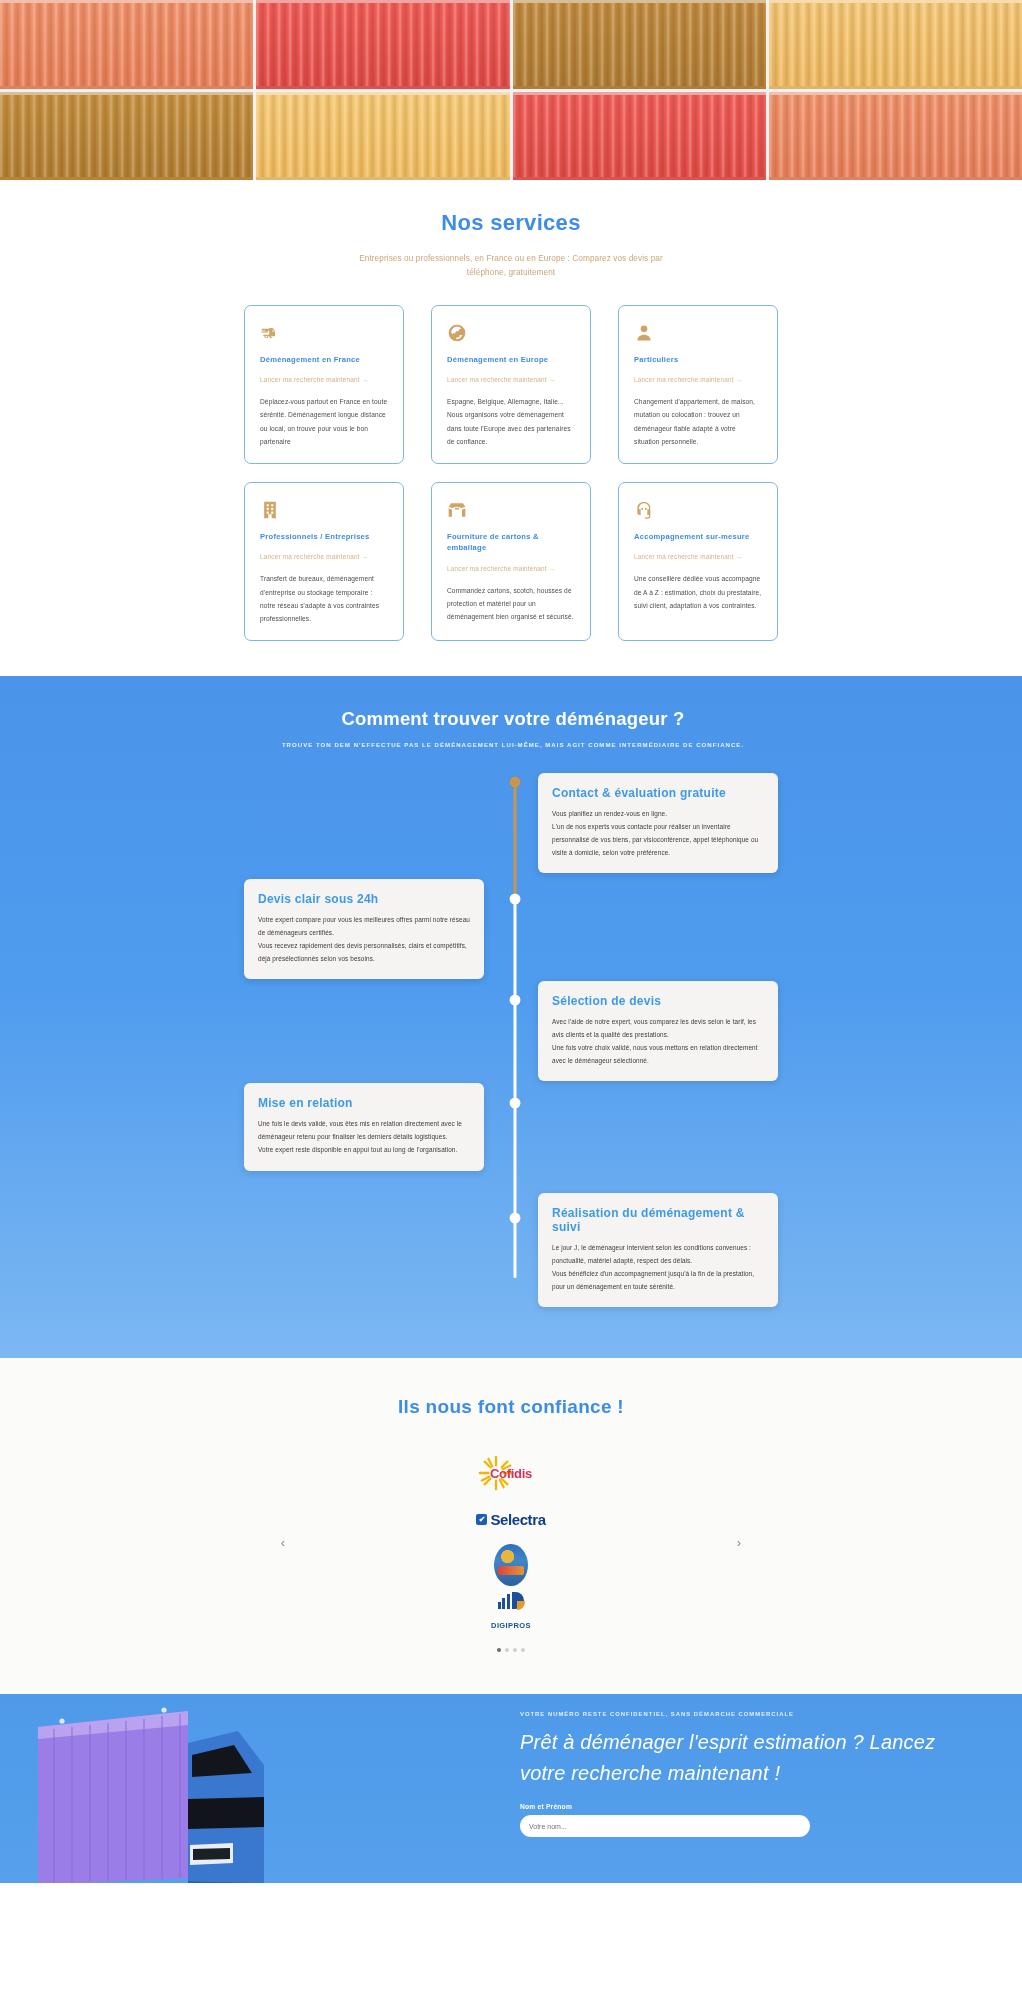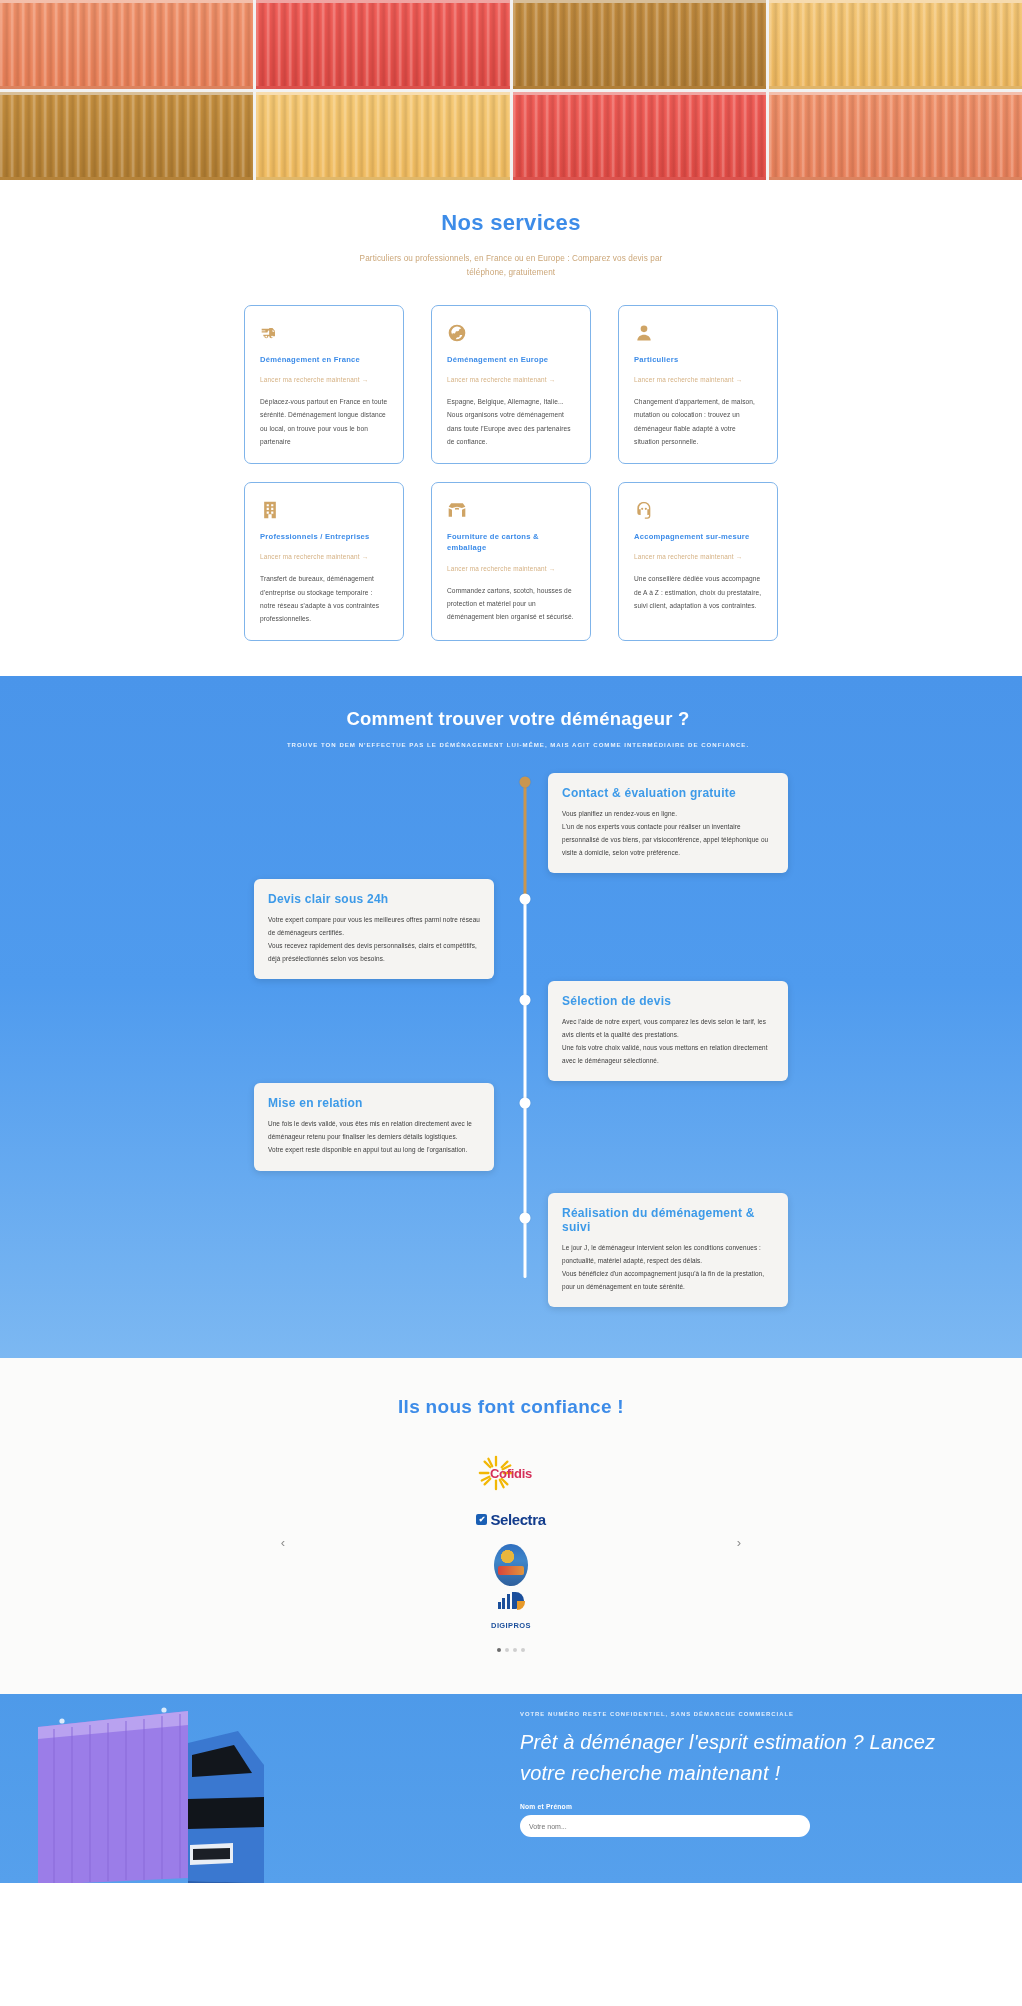--- a/index.html
+++ b/index.html
@@ -115,21 +115,21 @@
   .svc-desc {
     color: #4d4d4d;
     font-size: 6.6px;
     line-height: 2.0;
     letter-spacing: .1px;
   }
 
   
   .timeline-sec {
     background: linear-gradient(180deg,#4a95ea 0%, #4f9bee 45%, #7cb8f2 100%);
-    padding: 32px 0 50px 14px;
+    padding: 32px 0 50px 4px;
     position: relative;
   }
   .tl-title {
     text-align: center;
     color: #fff;
     font-size: 18.5px;
     font-weight: bold;
     letter-spacing: .2px;
   }
   .tl-sub {
@@ -343,21 +343,21 @@
   <div class="container-box cb-3"></div>
   <div class="container-box cb-4"></div>
   <div class="container-box cb-5"></div>
   <div class="container-box cb-6"></div>
   <div class="container-box cb-7"></div>
   <div class="container-box cb-8"></div>
 </div>
 
 <section class="services">
   <h2 class="sec-title">Nos services</h2>
-  <p class="sec-sub">Particuliers ou professionnels, en France ou en Europe : Comparez vos devis par téléphone, gratuitement</p>
+  <p class="sec-sub">Entreprises ou professionnels, en France ou en Europe : Comparez vos devis par téléphone, gratuitement</p>
 
   <div class="cards-grid">
 
     <div class="svc-card">
       <span class="svc-icon">
         <svg viewBox="0 0 24 24">
             <path d="M2 7h9v2H2V7zm0 3h7v1.5H2V10zm9-4h4l3 3.5V16h-2.2a2.3 2.3 0 0 1-4.6 0H9.8A2.3 2.3 0 0 1 5.2 16H4v-2h7V6zm4 2v2.6h2.6L15 8zM7.5 15.2a1.1 1.1 0 1 0 0 2.2 1.1 1.1 0 0 0 0-2.2zm7 0a1.1 1.1 0 1 0 0 2.2 1.1 1.1 0 0 0 0-2.2zM6.2 8.8a1.9 1.9 0 1 1 3.8 0 1.9 1.9 0 0 1-3.8 0z"></path>
           </svg>
       </span>
       <div class="svc-title">Déménagement en France</div>

